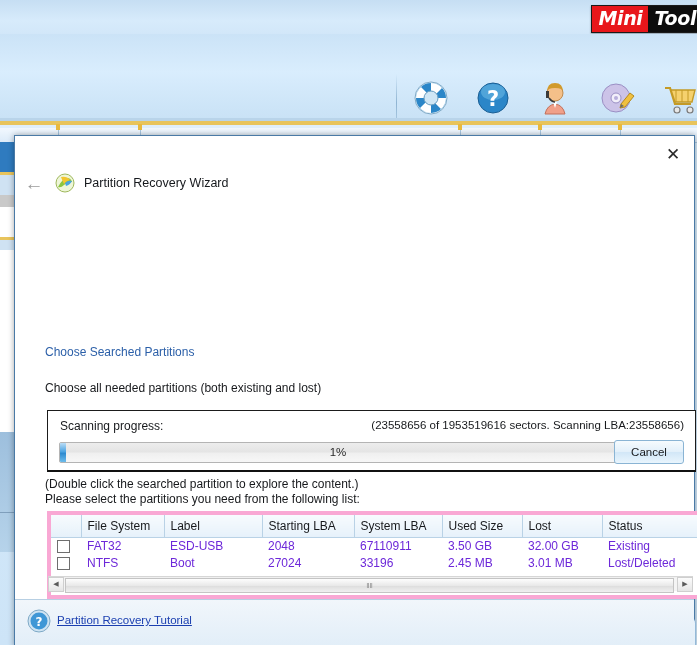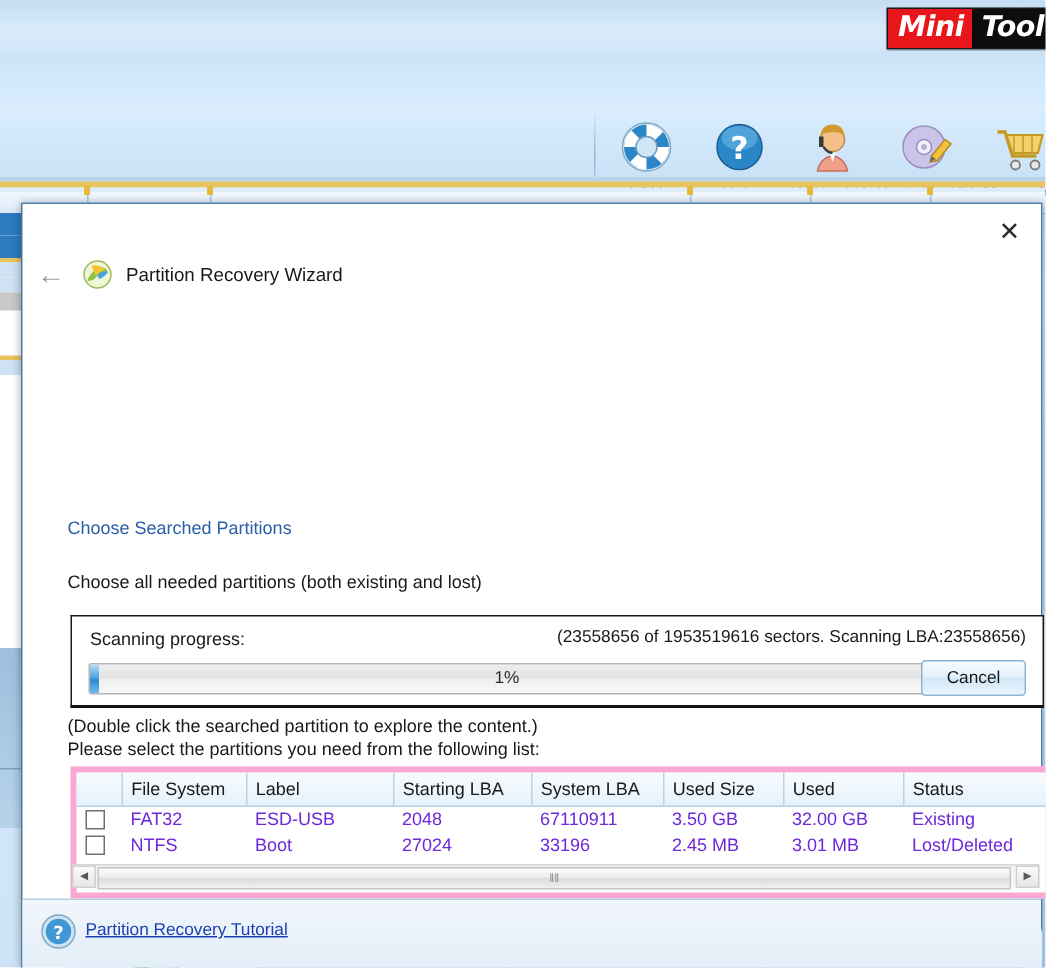--- a/index.html
+++ b/index.html
@@ -312,21 +312,21 @@
           <col style="width:96px">
       </colgroup>
       <thead>
         <tr>
           <th class="cbcol"></th>
           <th>File System</th>
           <th>Label</th>
           <th>Starting LBA</th>
           <th>System LBA</th>
           <th>Used Size</th>
-          <th>Used</th>
+          <th>Lost</th>
           <th>Status</th>
         </tr>
       </thead>
       <tbody>
         <tr>
           <td class="cbcol"><span class="row-cb"></span></td>
           <td>FAT32</td>
           <td>ESD-USB</td>
           <td>2048</td>
           <td>67110911</td>

